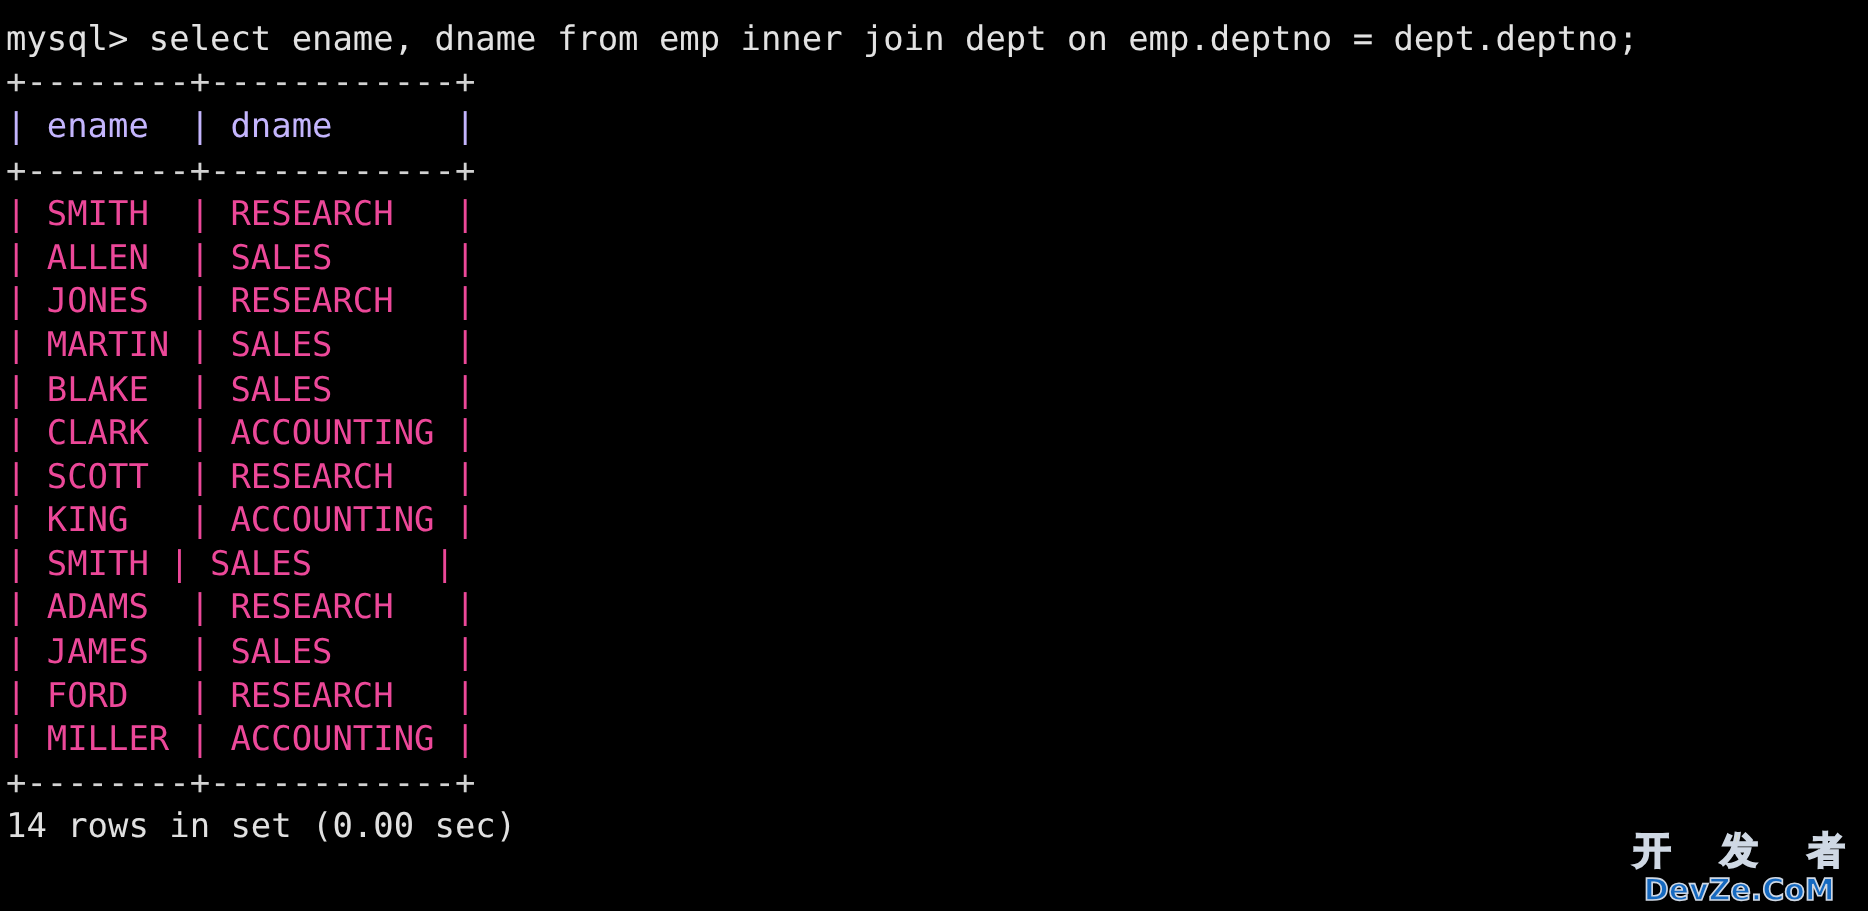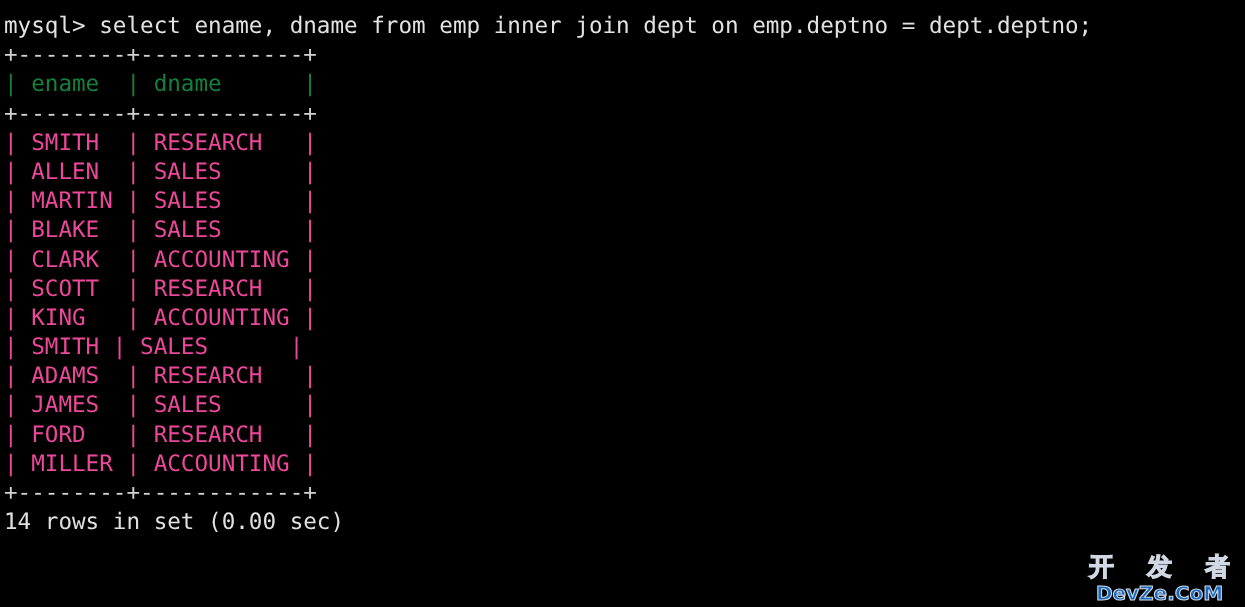--- a/index.html
+++ b/index.html
@@ -33,21 +33,21 @@
     line-height: 29.2px;
     height: 29.2px;
     color: #dcdcdc;
     white-space: pre;
     letter-spacing: 0px;
     text-rendering: geometricPrecision;
   }
 
   .line.prompt-line { color: #e2e2e2; }
   .line.rule        { color: #d2d2d2; }
-  .line.header-row  { color: #15803d; }
+  .line.header-row  { color: #c4b5fd; }
   .line.data-row    { color: #ec4899; }
   .line.status-line { color: #e0e0e0; }
 
   
   #watermark {
     position: absolute;
     right: 6px;
     bottom: 4px;
     text-align: center;
     user-select: none;
@@ -83,20 +83,21 @@
   <div class="line prompt-line">mysql&gt; select ename, dname from emp inner join dept on emp.deptno = dept.deptno;</div>
 
   <div class="line rule">+--------+------------+</div>
 
   <div class="line header-row">| ename  | dname      |</div>
 
   <div class="line rule">+--------+------------+</div>
 
   <div class="line data-row">| SMITH  | RESEARCH   |</div>
   <div class="line data-row">| ALLEN  | SALES      |</div>
+  <div class="line data-row">| JONES  | RESEARCH   |</div>
   <div class="line data-row">| MARTIN | SALES      |</div>
   <div class="line data-row">| BLAKE  | SALES      |</div>
   <div class="line data-row">| CLARK  | ACCOUNTING |</div>
   <div class="line data-row">| SCOTT  | RESEARCH   |</div>
   <div class="line data-row">| KING   | ACCOUNTING |</div>
   <div class="line data-row">| SMITH | SALES      |</div>
   <div class="line data-row">| ADAMS  | RESEARCH   |</div>
   <div class="line data-row">| JAMES  | SALES      |</div>
   <div class="line data-row">| FORD   | RESEARCH   |</div>
   <div class="line data-row">| MILLER | ACCOUNTING |</div>

